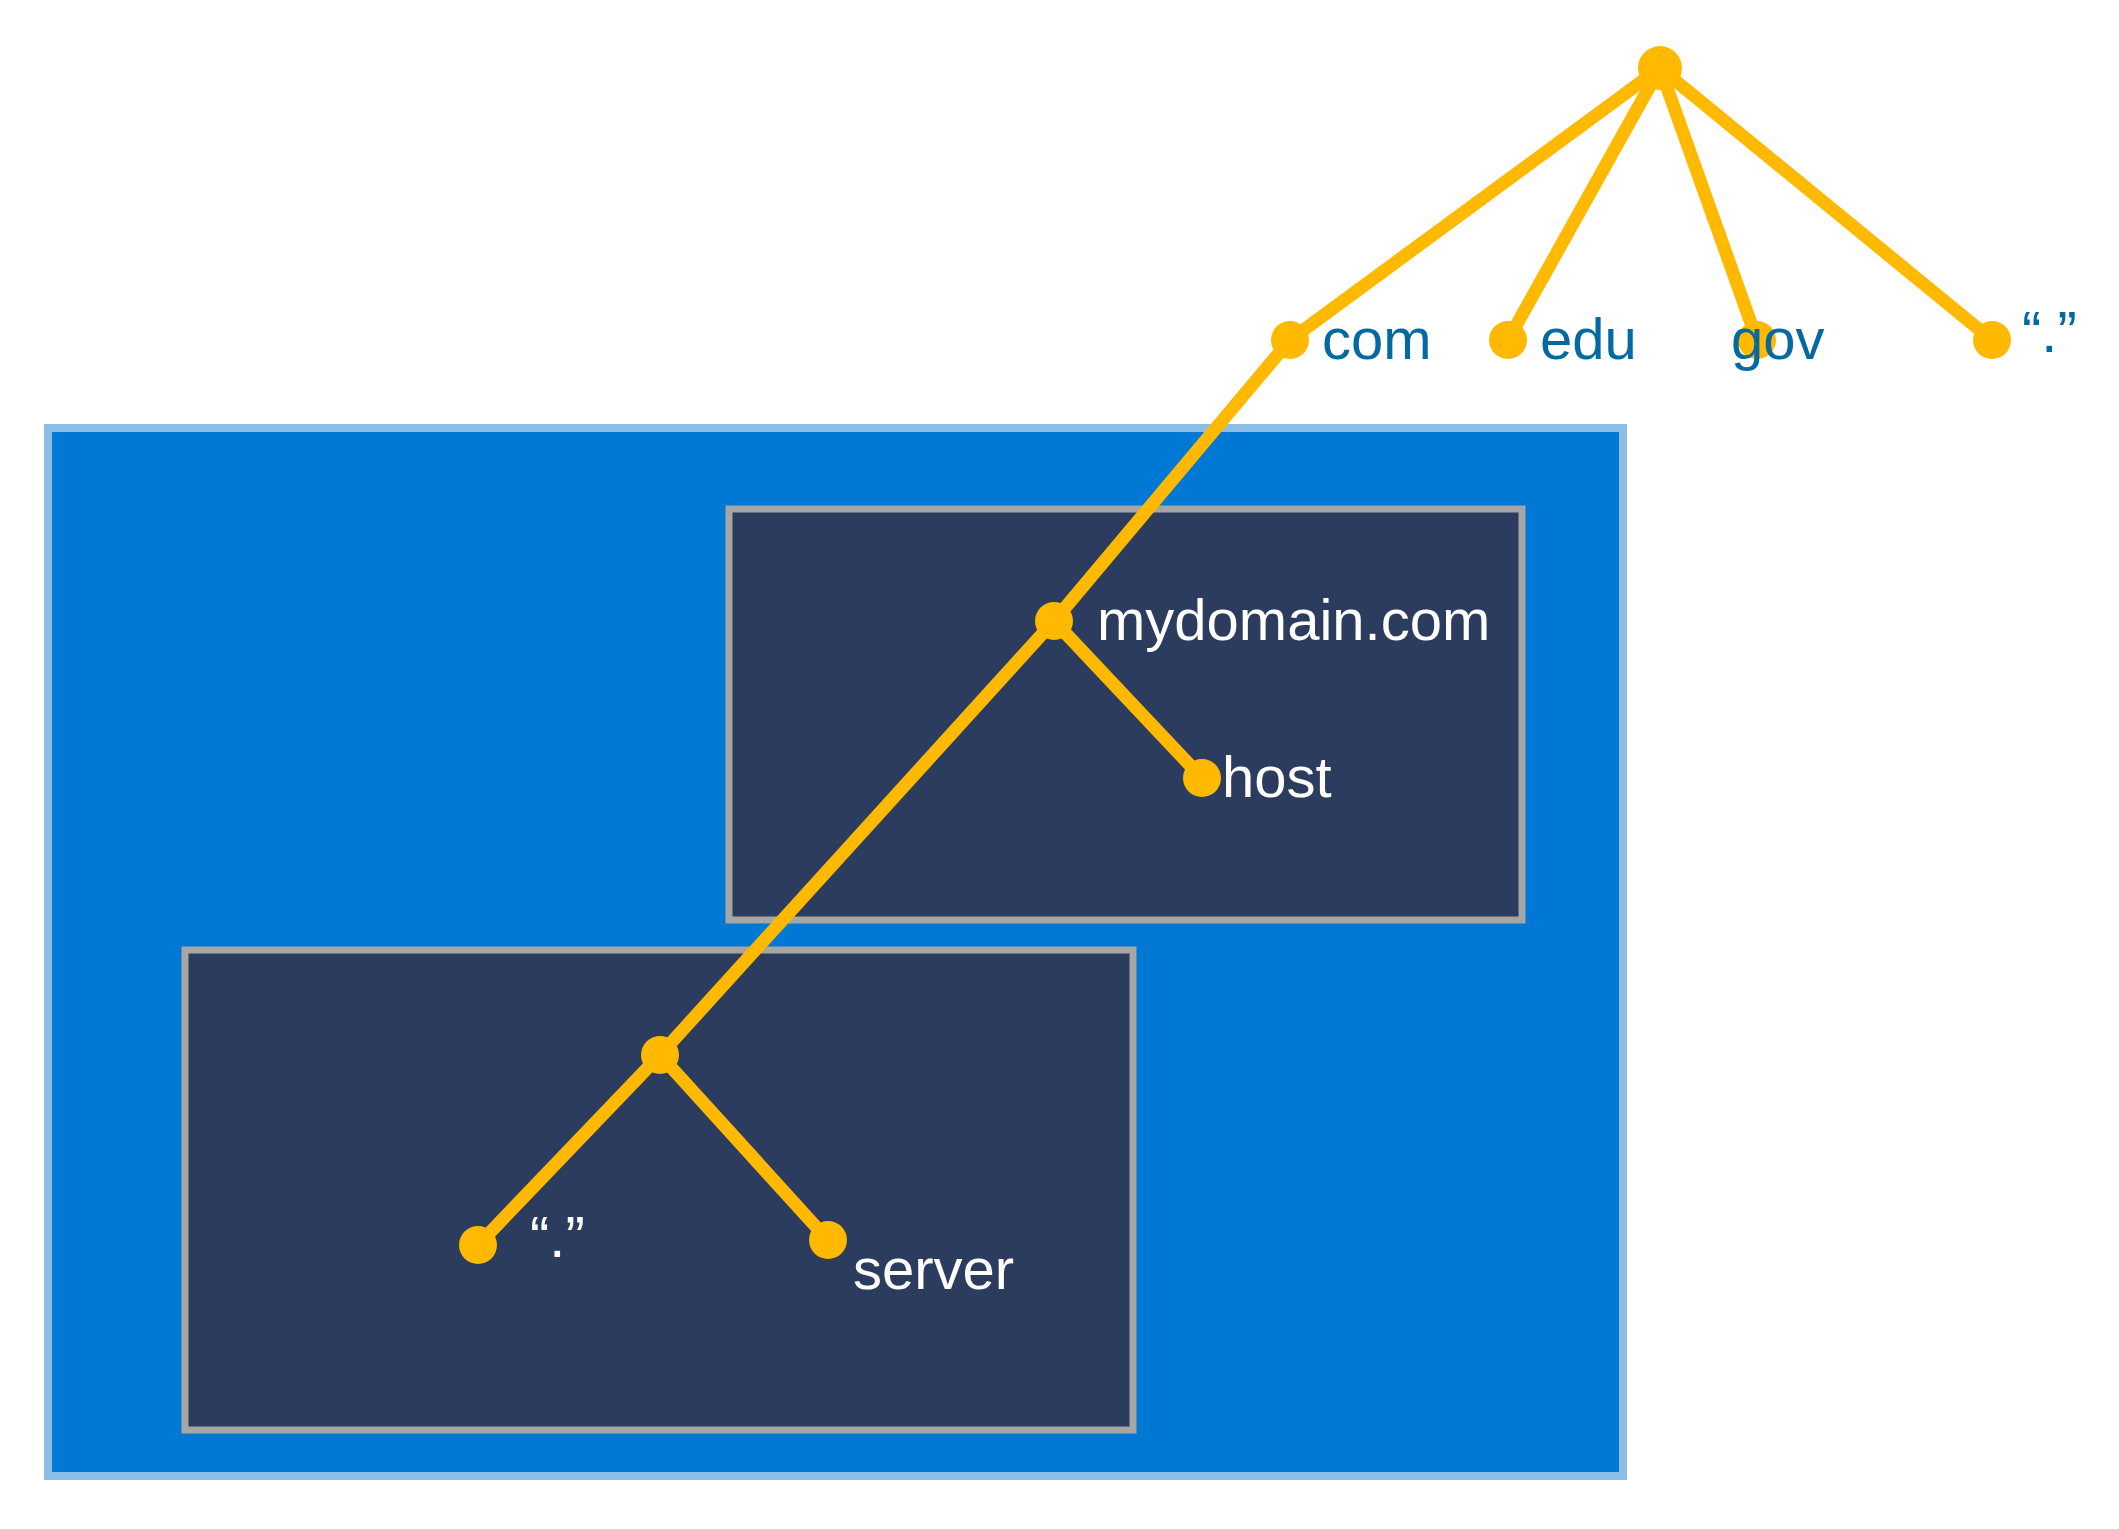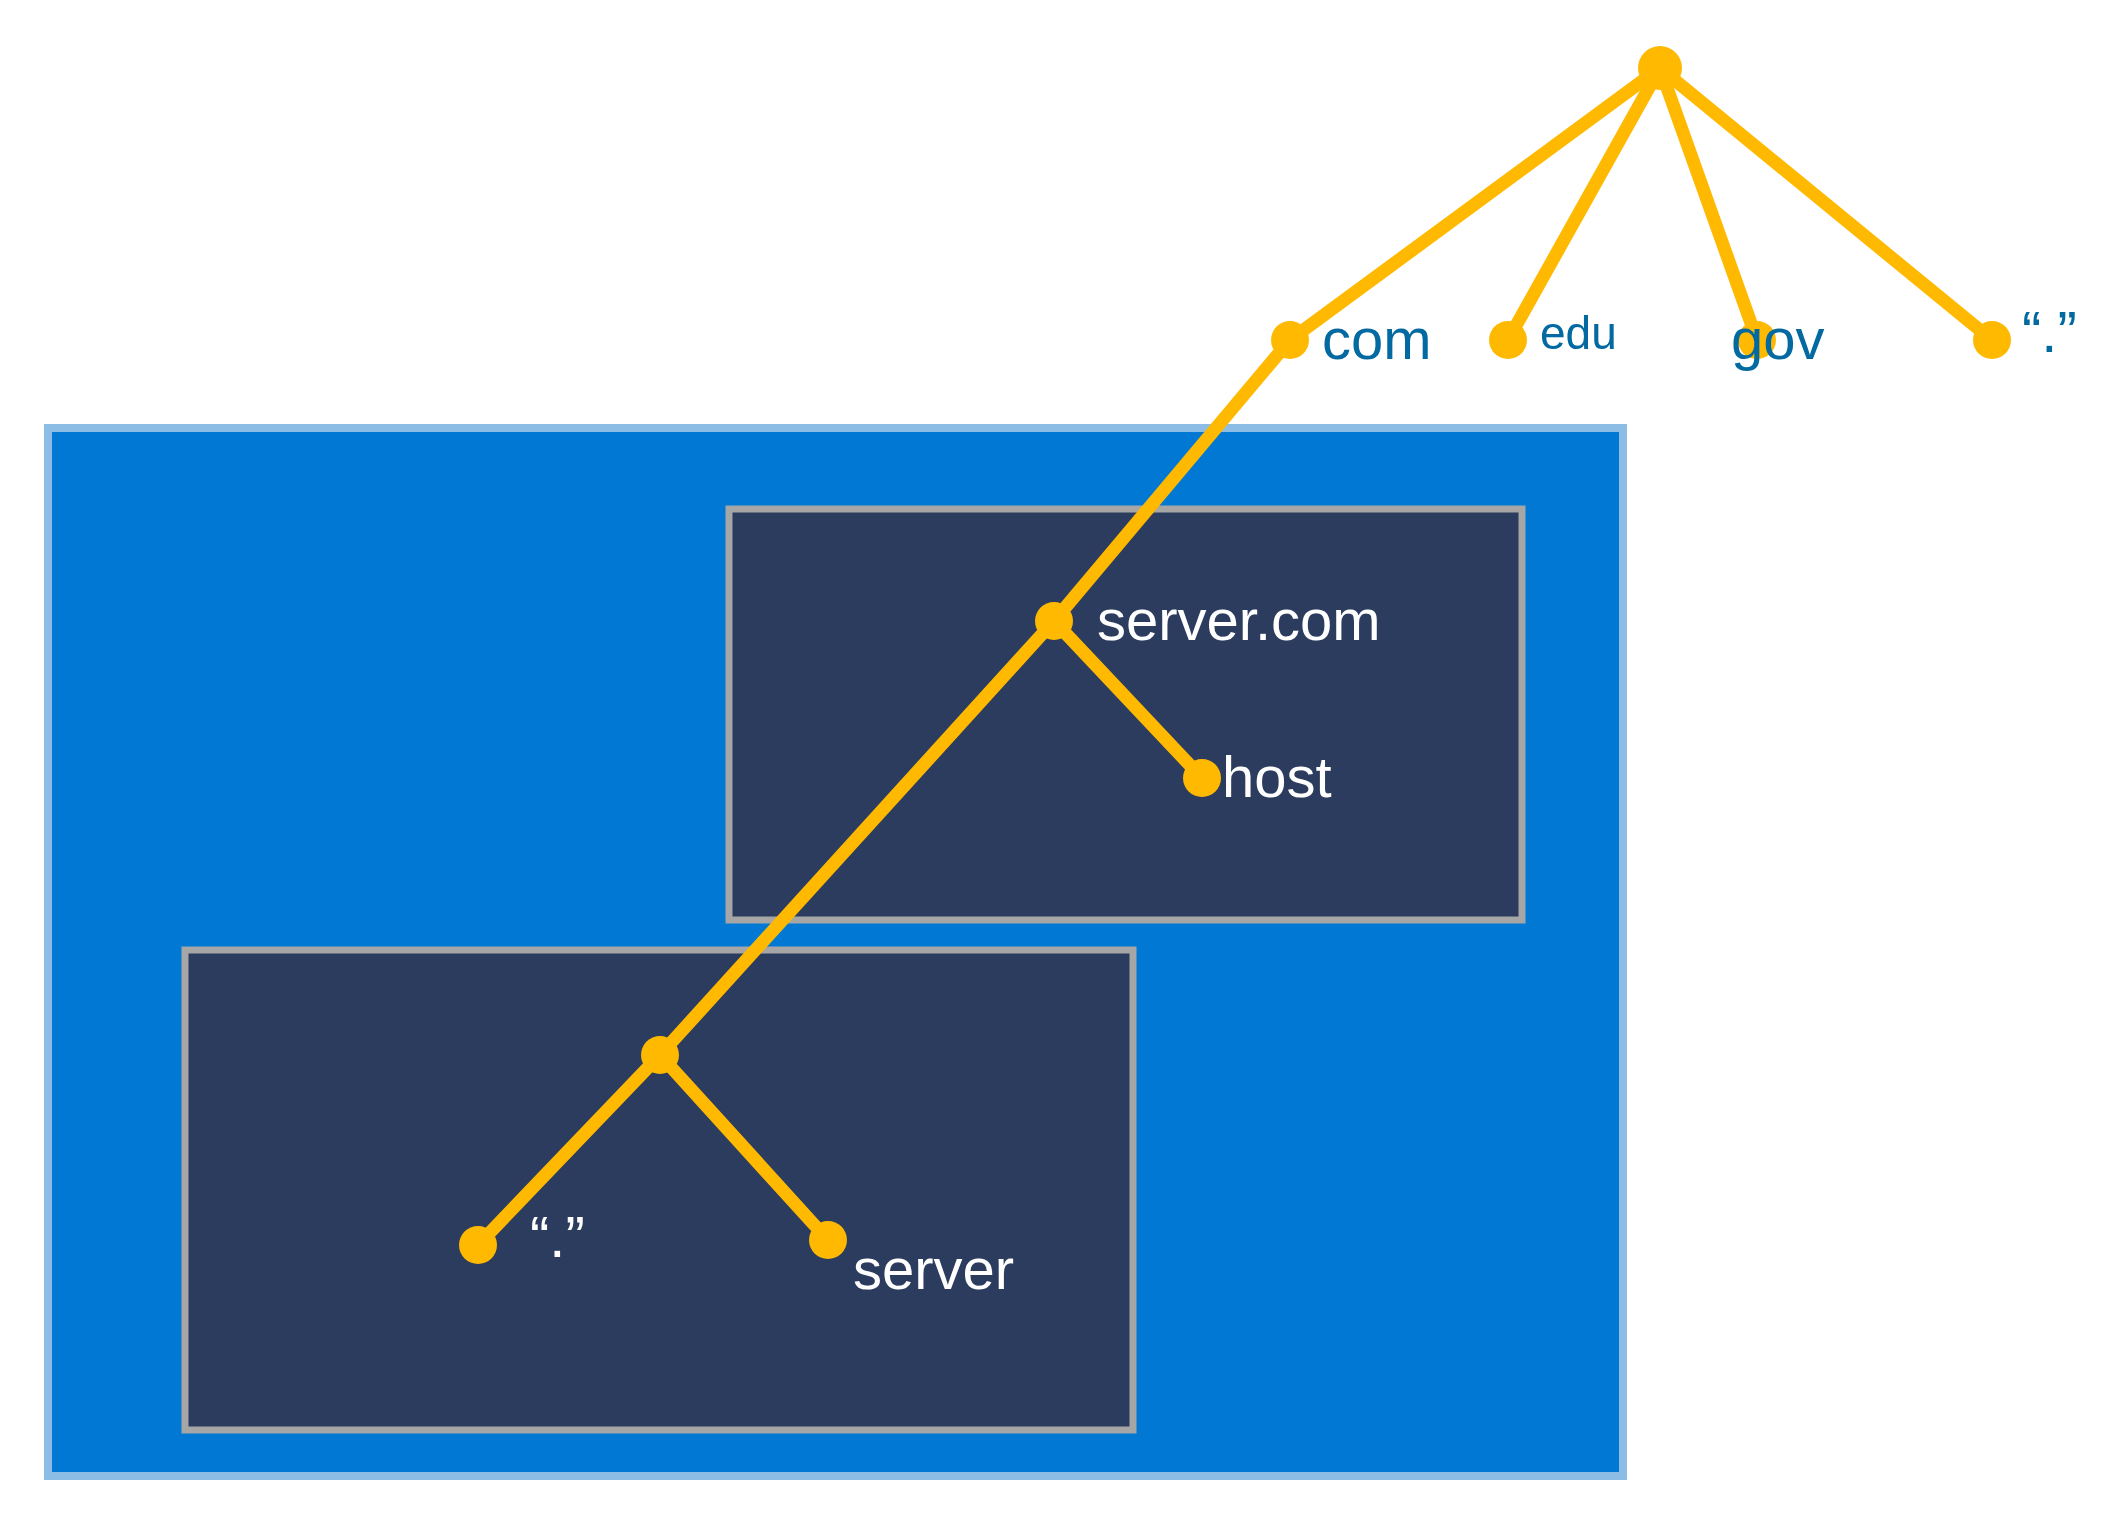--- a/index.html
+++ b/index.html
@@ -62,22 +62,22 @@
       <circle cx="1992" cy="340" r="19" fill="#FFB900"></circle>
       <circle cx="1054" cy="621" r="19" fill="#FFB900"></circle>
       <circle cx="1202" cy="778" r="19" fill="#FFB900"></circle>
       <circle cx="660" cy="1055" r="19" fill="#FFB900"></circle>
       <circle cx="478" cy="1245" r="19" fill="#FFB900"></circle>
       <circle cx="828" cy="1240" r="19" fill="#FFB900"></circle>
     </svg>
 
   <div id="labels">
       <div class="lbl lbl-dark" style="left: 1322px; top: 310px; font-size: 58px;">com</div>
-      <div class="lbl lbl-dark" style="left: 1540px; top: 310px; font-size: 46px;">edu</div>
+      <div class="lbl lbl-dark" style="left: 1540px; top: 310px; font-size: 58px;">edu</div>
       <div class="lbl lbl-dark" style="left: 1731px; top: 310px; font-size: 58px;">gov</div>
       <div class="lbl lbl-dark" style="left: 2022px; top: 303px; font-size: 58px;">“.”</div>
-      <div class="lbl lbl-light" style="left: 1097px; top: 591px; font-size: 58px;">server.com</div>
+      <div class="lbl lbl-light" style="left: 1097px; top: 591px; font-size: 58px;">mydomain.com</div>
       <div class="lbl lbl-light" style="left: 1222px; top: 748px; font-size: 58px; text-align: center;">host</div>
       <div class="lbl lbl-light" style="left: 530px; top: 1208px; font-size: 58px;">“.”</div>
       <div class="lbl lbl-light" style="left: 853px; top: 1210px; font-size: 58px; margin-top: 30px;">server</div>
     </div>
 
 </div>
 
 </body></html>

